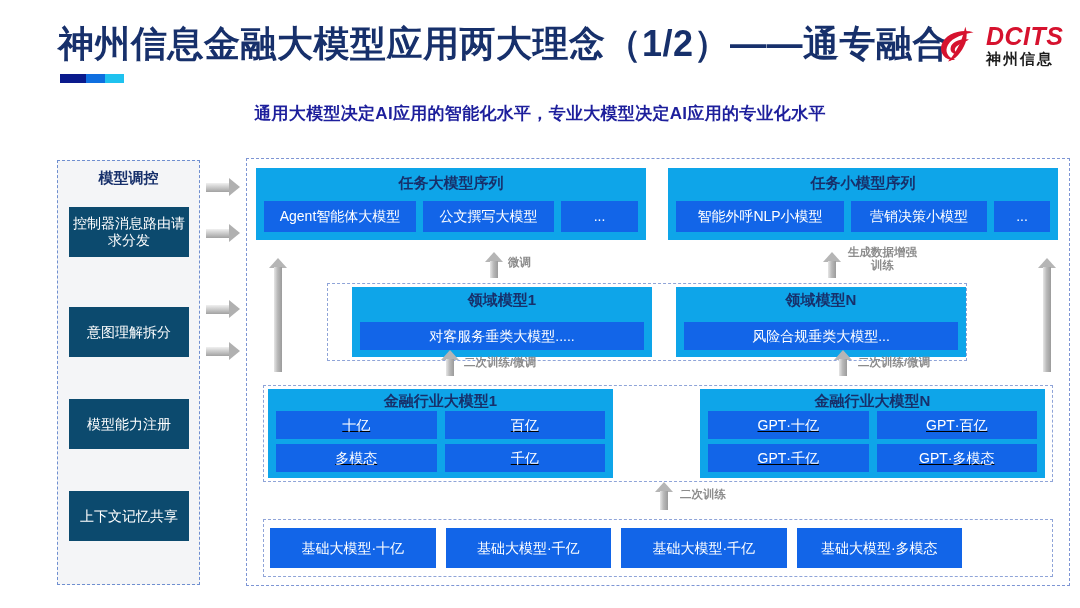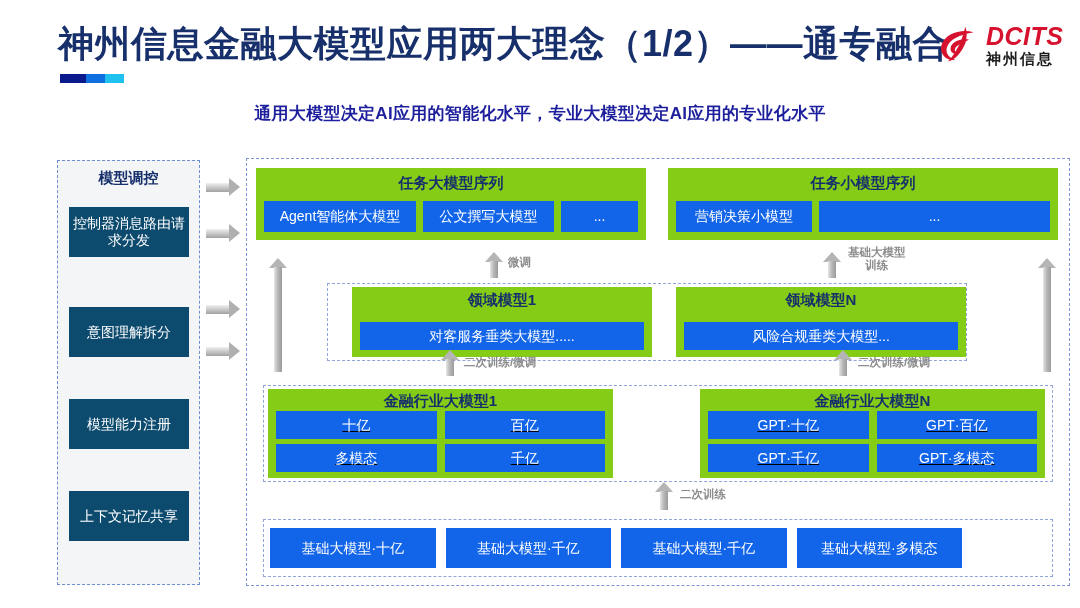--- a/index.html
+++ b/index.html
@@ -65,21 +65,21 @@
     background: #1265e8;
     color: #ffffff;
     display: flex; align-items: center; justify-content: center;
     text-align: center;
     font-size: 14px;
     line-height: 1.15;
     box-sizing: border-box;
     padding: 14px 4px;
   }
   .panel {
-    background: #84cc16;
+    background: #0ea5e9;
     box-sizing: border-box;
   }
   .panel-title {
     text-align: center;
     font-weight: 700;
     color: #17306b;
     font-size: 15px;
   }
   .dashed-box {
     border: 1px dashed #8fa4d8;
@@ -266,20 +266,21 @@
   <div class="task-row">
     <div class="blue-chip" style="flex:0 0 152px">Agent智能体大模型</div>
     <div class="blue-chip" style="flex:0 0 131px">公文撰写大模型</div>
     <div class="blue-chip" style="flex:1">...</div>
   </div>
 </div>
 
 <div class="panel task-panel" style="left:668px; width:390px">
   <div class="panel-title">任务小模型序列</div>
   <div class="task-row">
+    <div class="blue-chip" style="flex:0 0 168px">智能外呼NLP小模型</div>
     <div class="blue-chip" style="flex:0 0 136px">营销决策小模型</div>
     <div class="blue-chip" style="flex:1">...</div>
   </div>
 </div>
 
 <div class="up-arrow" style="left:269px; top:258px; height:114px">
   <div class="head"></div>
   <div class="shaft"></div>
 </div>
 <div class="up-arrow" style="left:1038px; top:258px; height:114px">
@@ -290,21 +291,21 @@
 <div class="up-arrow" style="left:485px; top:252px; height:26px">
   <div class="head"></div>
   <div class="shaft"></div>
 </div>
 <div class="arrow-label" style="left:508px; top:256px">微调</div>
 
 <div class="up-arrow" style="left:823px; top:252px; height:26px">
   <div class="head"></div>
   <div class="shaft"></div>
 </div>
-<div class="arrow-label" style="left:848px; top:246px; text-align:center">基础大模型
+<div class="arrow-label" style="left:848px; top:246px; text-align:center">生成数据增强
 训练</div>
 
 <div class="dashed-box" id="domain-frame"></div>
 
 <div class="panel domain-panel" style="left:352px; width:300px">
   <div class="panel-title">领域模型1</div>
   <div class="blue-chip">对客服务垂类大模型.....</div>
 </div>
 
 <div class="panel domain-panel" style="left:676px; width:290px">

